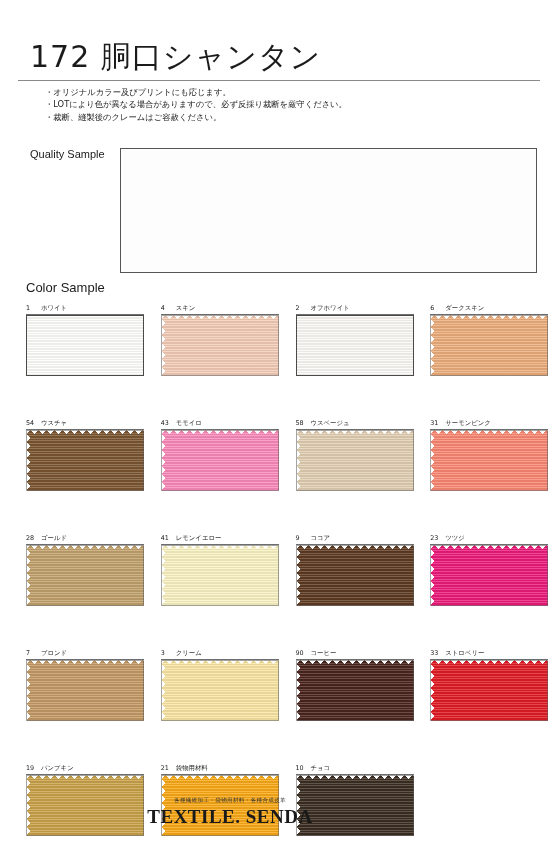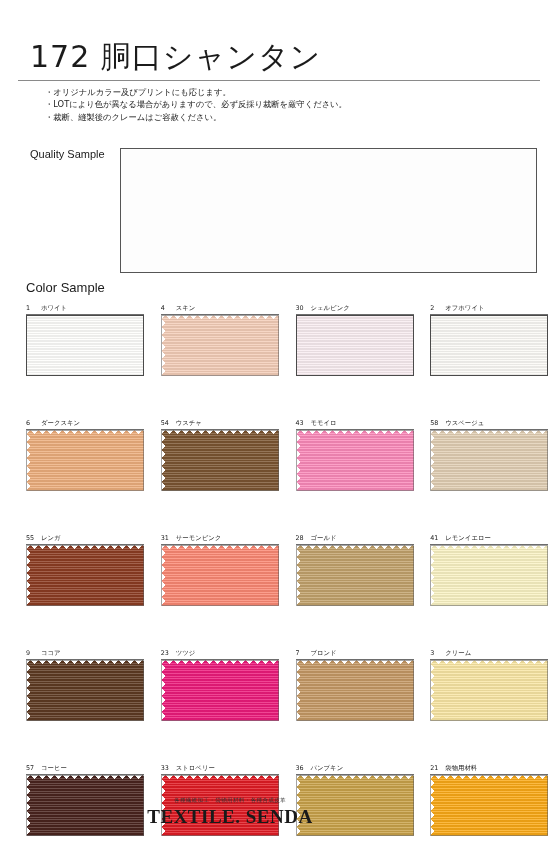--- a/index.html
+++ b/index.html
@@ -224,26 +224,20 @@
         <div class="swatch pinked" style="background: rgb(244, 205, 184);">
           <div class="fabric"></div>
           <div class="zig top"></div>
           <div class="zig bot"></div>
           <div class="zigv l"></div>
           <div class="zigv r"></div>
           <div class="frame"></div>
         </div>
       </div>
       <div class="cell">
-        <div class="cell-label"><span class="no">30</span><span class="nm">シェルピンク</span></div>
-        <div class="swatch plain" style="background: rgb(249, 237, 241);">
-          <div class="fabric"></div>
-        </div>
-      </div>
-      <div class="cell">
         <div class="cell-label"><span class="no">2</span><span class="nm">オフホワイト</span></div>
         <div class="swatch plain" style="background: rgb(251, 250, 246);">
           <div class="fabric"></div>
         </div>
       </div>
       <div class="cell">
         <div class="cell-label"><span class="no">6</span><span class="nm">ダークスキン</span></div>
         <div class="swatch pinked" style="background: rgb(237, 174, 125);">
           <div class="fabric"></div>
           <div class="zig top"></div>
@@ -280,31 +274,20 @@
         <div class="swatch pinked" style="background: rgb(226, 207, 180);">
           <div class="fabric"></div>
           <div class="zig top"></div>
           <div class="zig bot"></div>
           <div class="zigv l"></div>
           <div class="zigv r"></div>
           <div class="frame"></div>
         </div>
       </div>
       <div class="cell">
-        <div class="cell-label"><span class="no">55</span><span class="nm">レンガ</span></div>
-        <div class="swatch pinked" style="background: rgb(140, 60, 34);">
-          <div class="fabric"></div>
-          <div class="zig top"></div>
-          <div class="zig bot"></div>
-          <div class="zigv l"></div>
-          <div class="zigv r"></div>
-          <div class="frame"></div>
-        </div>
-      </div>
-      <div class="cell">
         <div class="cell-label"><span class="no">31</span><span class="nm">サーモンピンク</span></div>
         <div class="swatch pinked" style="background: rgb(251, 136, 115);">
           <div class="fabric"></div>
           <div class="zig top"></div>
           <div class="zig bot"></div>
           <div class="zigv l"></div>
           <div class="zigv r"></div>
           <div class="frame"></div>
         </div>
       </div>
@@ -368,21 +351,21 @@
         <div class="swatch pinked" style="background: rgb(249, 230, 164);">
           <div class="fabric"></div>
           <div class="zig top"></div>
           <div class="zig bot"></div>
           <div class="zigv l"></div>
           <div class="zigv r"></div>
           <div class="frame"></div>
         </div>
       </div>
       <div class="cell">
-        <div class="cell-label"><span class="no">57</span><span class="nm">コーヒー</span></div>
+        <div class="cell-label"><span class="no">90</span><span class="nm">コーヒー</span></div>
         <div class="swatch pinked" style="background: rgb(74, 36, 30);">
           <div class="fabric"></div>
           <div class="zig top"></div>
           <div class="zig bot"></div>
           <div class="zigv l"></div>
           <div class="zigv r"></div>
           <div class="frame"></div>
         </div>
       </div>
       <div class="cell">
@@ -390,21 +373,21 @@
         <div class="swatch pinked" style="background: rgb(224, 27, 36);">
           <div class="fabric"></div>
           <div class="zig top"></div>
           <div class="zig bot"></div>
           <div class="zigv l"></div>
           <div class="zigv r"></div>
           <div class="frame"></div>
         </div>
       </div>
       <div class="cell">
-        <div class="cell-label"><span class="no">36</span><span class="nm">パンプキン</span></div>
+        <div class="cell-label"><span class="no">19</span><span class="nm">パンプキン</span></div>
         <div class="swatch pinked" style="background: rgb(201, 162, 74);">
           <div class="fabric"></div>
           <div class="zig top"></div>
           <div class="zig bot"></div>
           <div class="zigv l"></div>
           <div class="zigv r"></div>
           <div class="frame"></div>
         </div>
       </div>
       <div class="cell">

